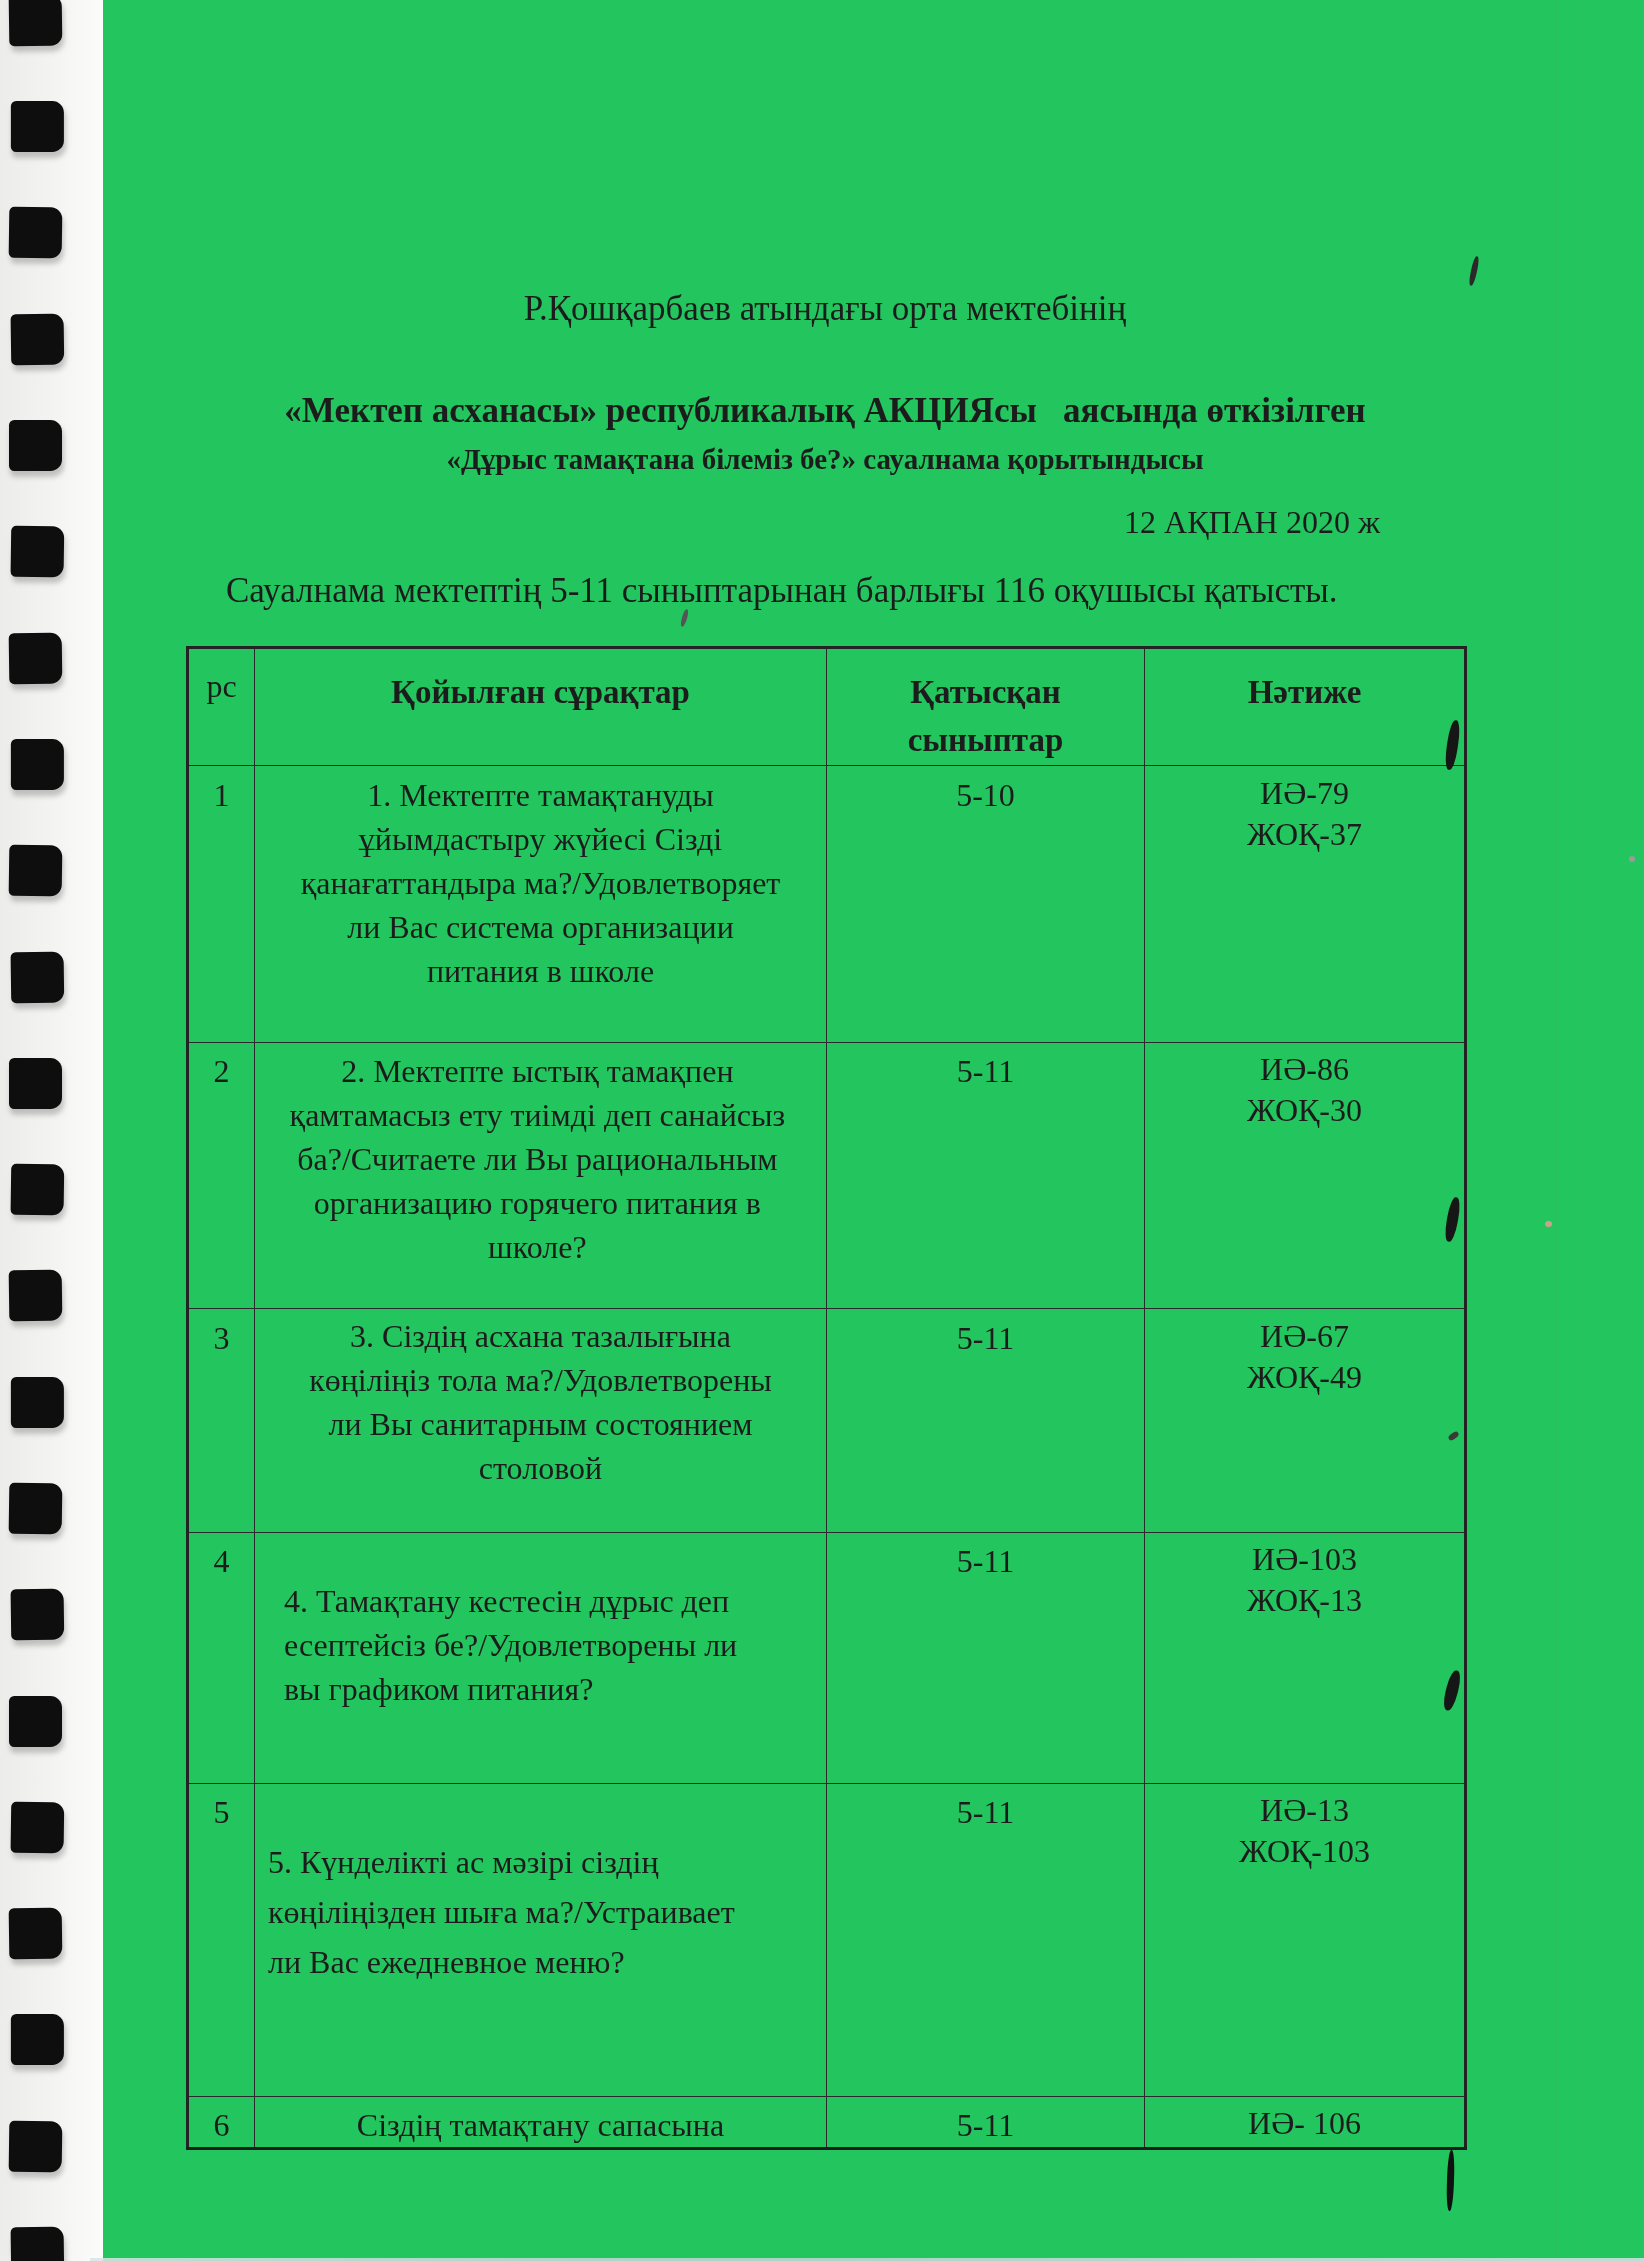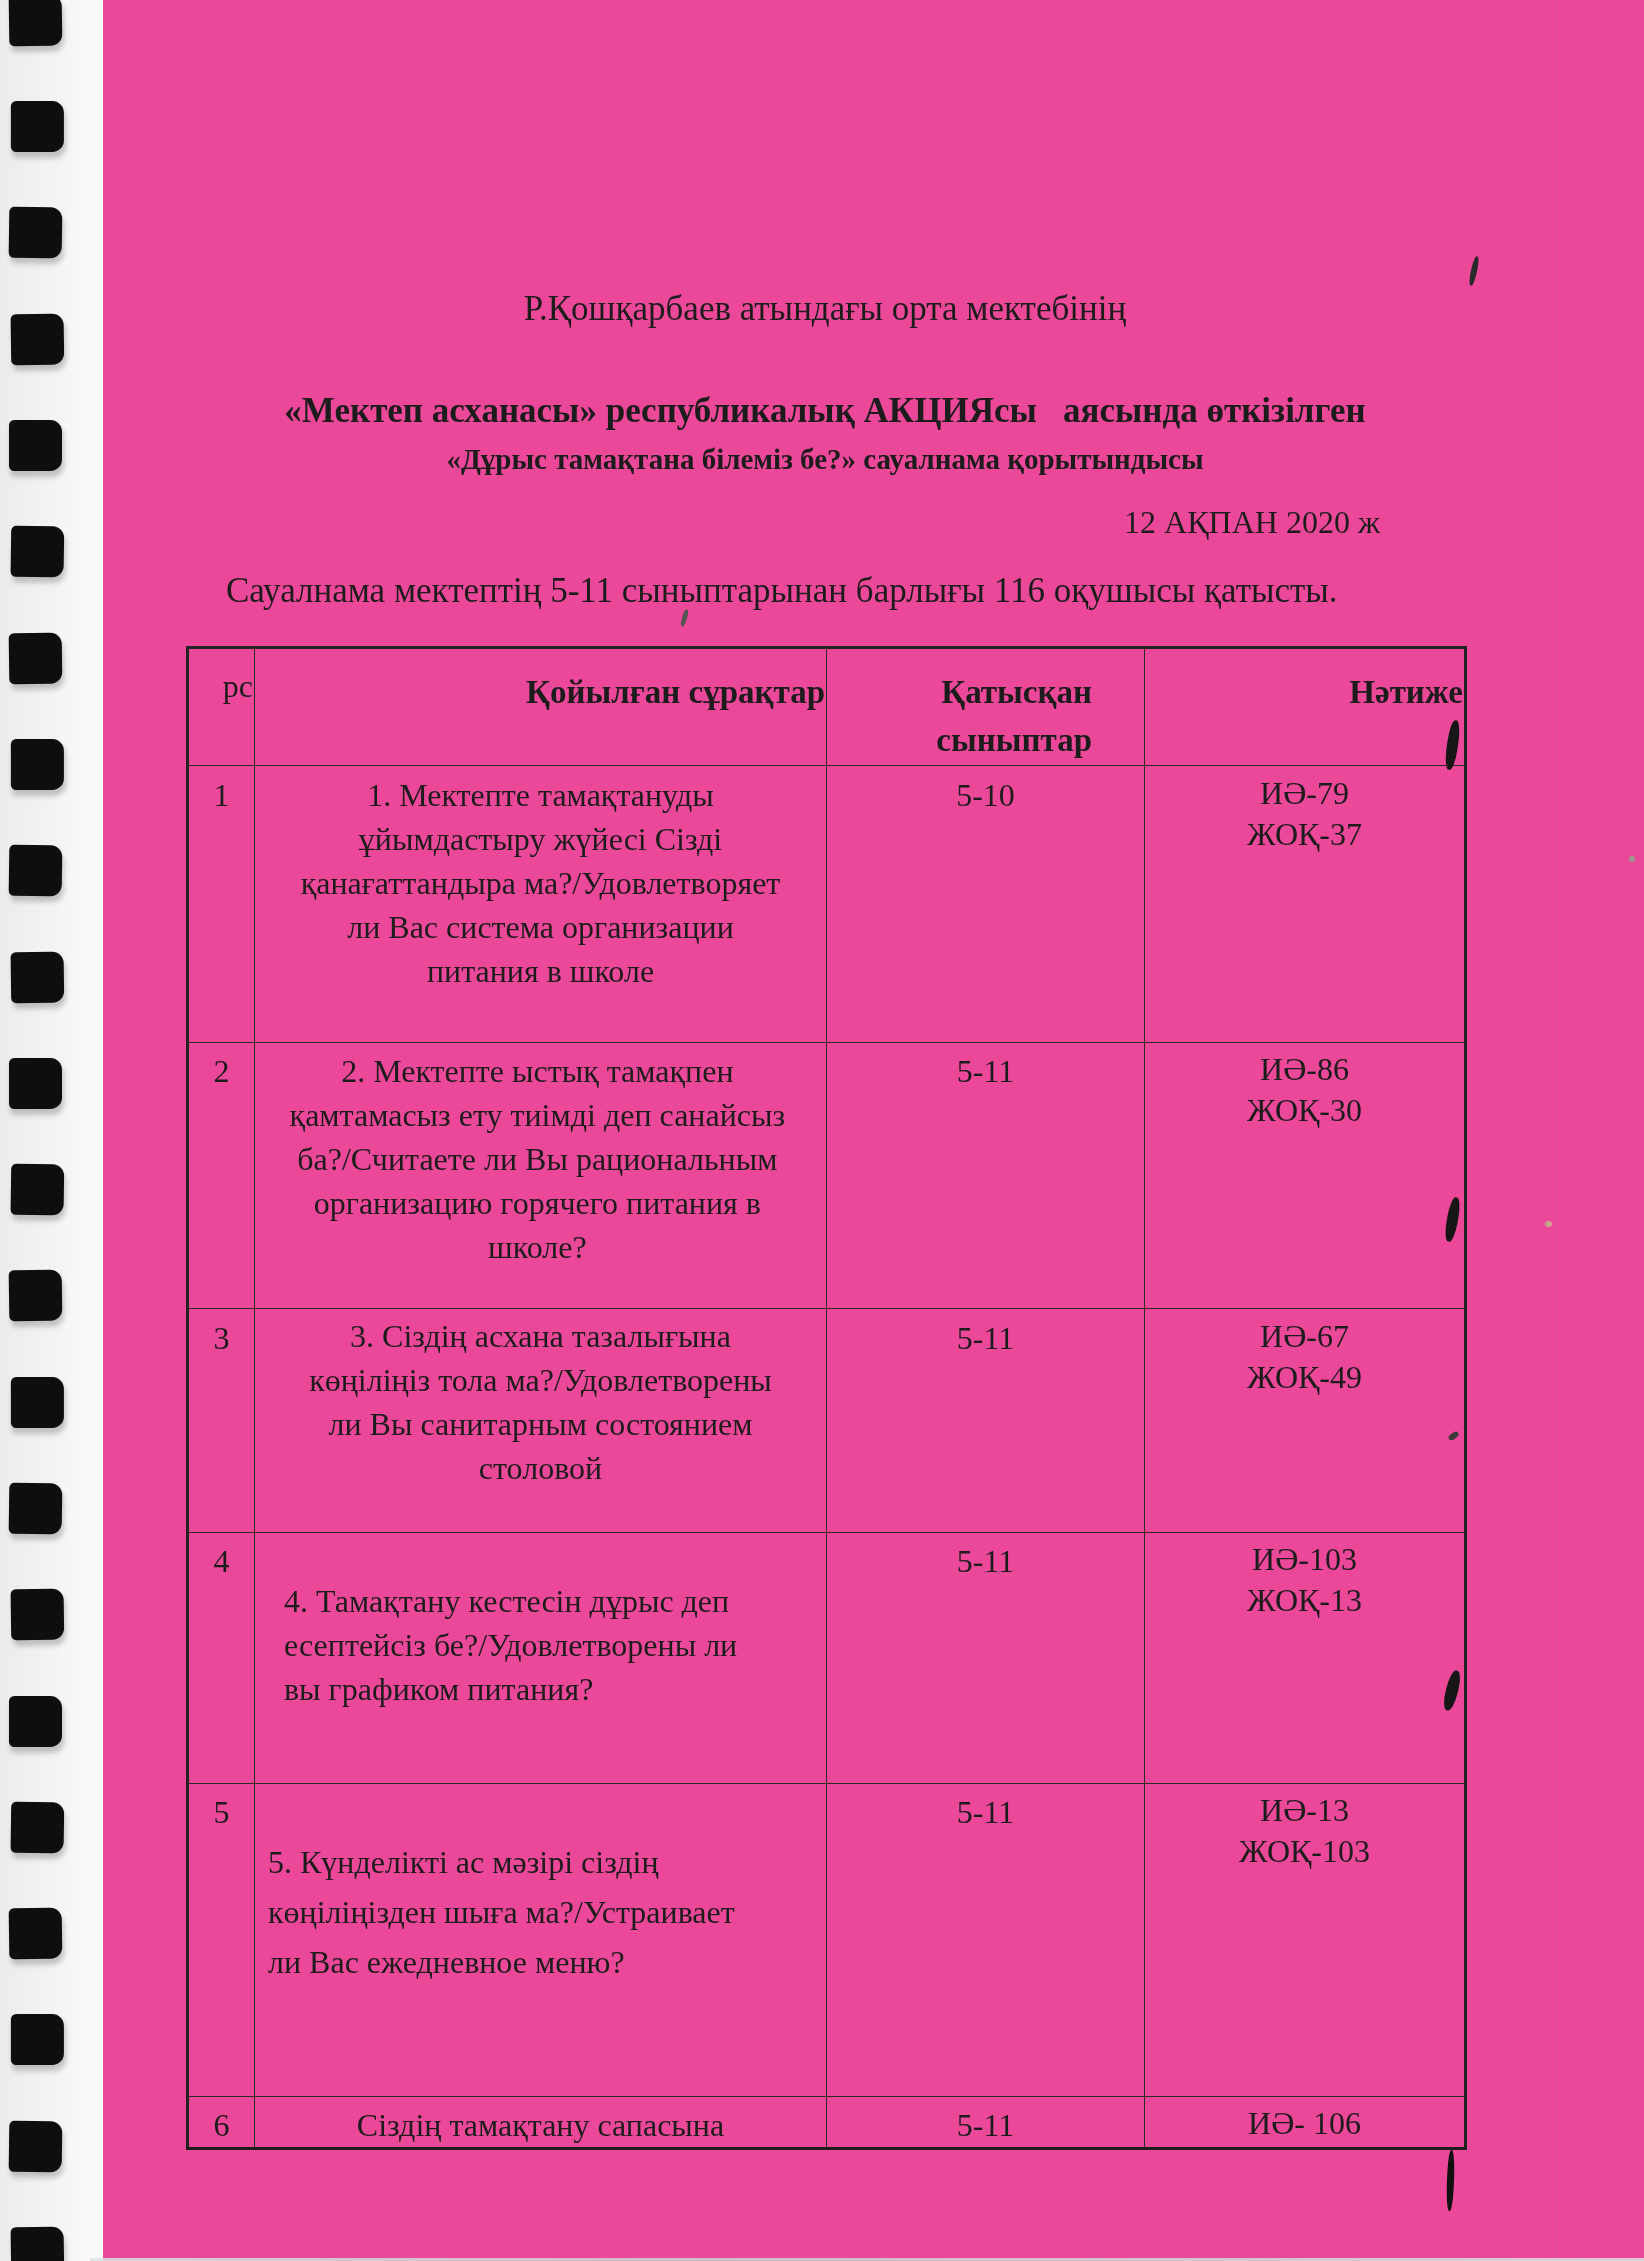--- a/index.html
+++ b/index.html
@@ -1,18 +1,18 @@
 <!DOCTYPE html>
 <html style="font-size:10.3px"><head>
 <meta charset="utf-8">
 <style>
   html,body{margin:0;padding:0;background:#e8e8e8;}
   .sheet{
     position:relative;width:1644px;height:2261px;overflow:hidden;
-    background:#ec4899;
+    background:#22c55e;
     font-family:"Liberation Serif","DejaVu Serif",serif;
     color:#1c1c1c;
   }
   
   .edge-strip{position:absolute;left:0;top:0;width:103px;height:100%;
     background:linear-gradient(90deg,#ececea 0%,#f3f3f1 50%,#fcfcfa 100%);}
   .comb{position:absolute;left:9px;width:53px;height:51px;background:#0e0e0e;
     border-radius:5.2px 11.6px 11.6px 5.2px;
     box-shadow:1.9px 5.8px 5.2px rgba(100,100,100,.35);}
   
@@ -37,21 +37,21 @@
   .school-line{margin:289px 0 0;font-size:35px;font-weight:400;text-align:center;line-height:1.15;}
   .action-line{margin:62px 0 0;font-size:35px;font-weight:700;text-align:center;line-height:1.15;white-space:pre-wrap;}
   .survey-line{margin:11.6px 0 0;font-size:29px;font-weight:700;text-align:center;line-height:1.15;}
   .protocol-title{margin:26px 0 0;font-size:36px;font-weight:700;text-align:center;letter-spacing:1.9px;line-height:1.15;}
   .date-line{margin:28px 84px 0 0;font-size:32px;text-align:right;line-height:1.15;}
   .intro-line{margin:30px 0 0;padding-left:40px;font-size:35px;line-height:1.15;}
   
   .survey-table{border-collapse:collapse;table-layout:fixed;width:1278px;margin-top:35px;
     border:3.2px solid #232323;}
   .survey-table th,.survey-table td{border:1.9px solid #2a2a2a;vertical-align:top;}
-  .survey-table thead th{font-weight:700;font-size:33px;height:88px;padding-top:19px;text-align:right;}
+  .survey-table thead th{font-weight:700;font-size:33px;height:88px;padding-top:19px;text-align:center;}
   .survey-table thead th.c-num{font-weight:400;font-size:32px;}
   .hq,.hc,.hr{line-height:48px;}
   .hc{width:213px;margin:0 auto;}
   .survey-table td{font-size:32px;line-height:44px;padding:6.4px 13px 0;}
   td.c-num{text-align:center;padding:6.4px 1.3px 0;}
   td.c-cls{text-align:center;}
   td.c-res{text-align:center;padding:6.4px 6.4px 0;}
   .res-line{line-height:41px;}
   td.c-q{text-align:center;}
   .row-1 td{height:269px}

